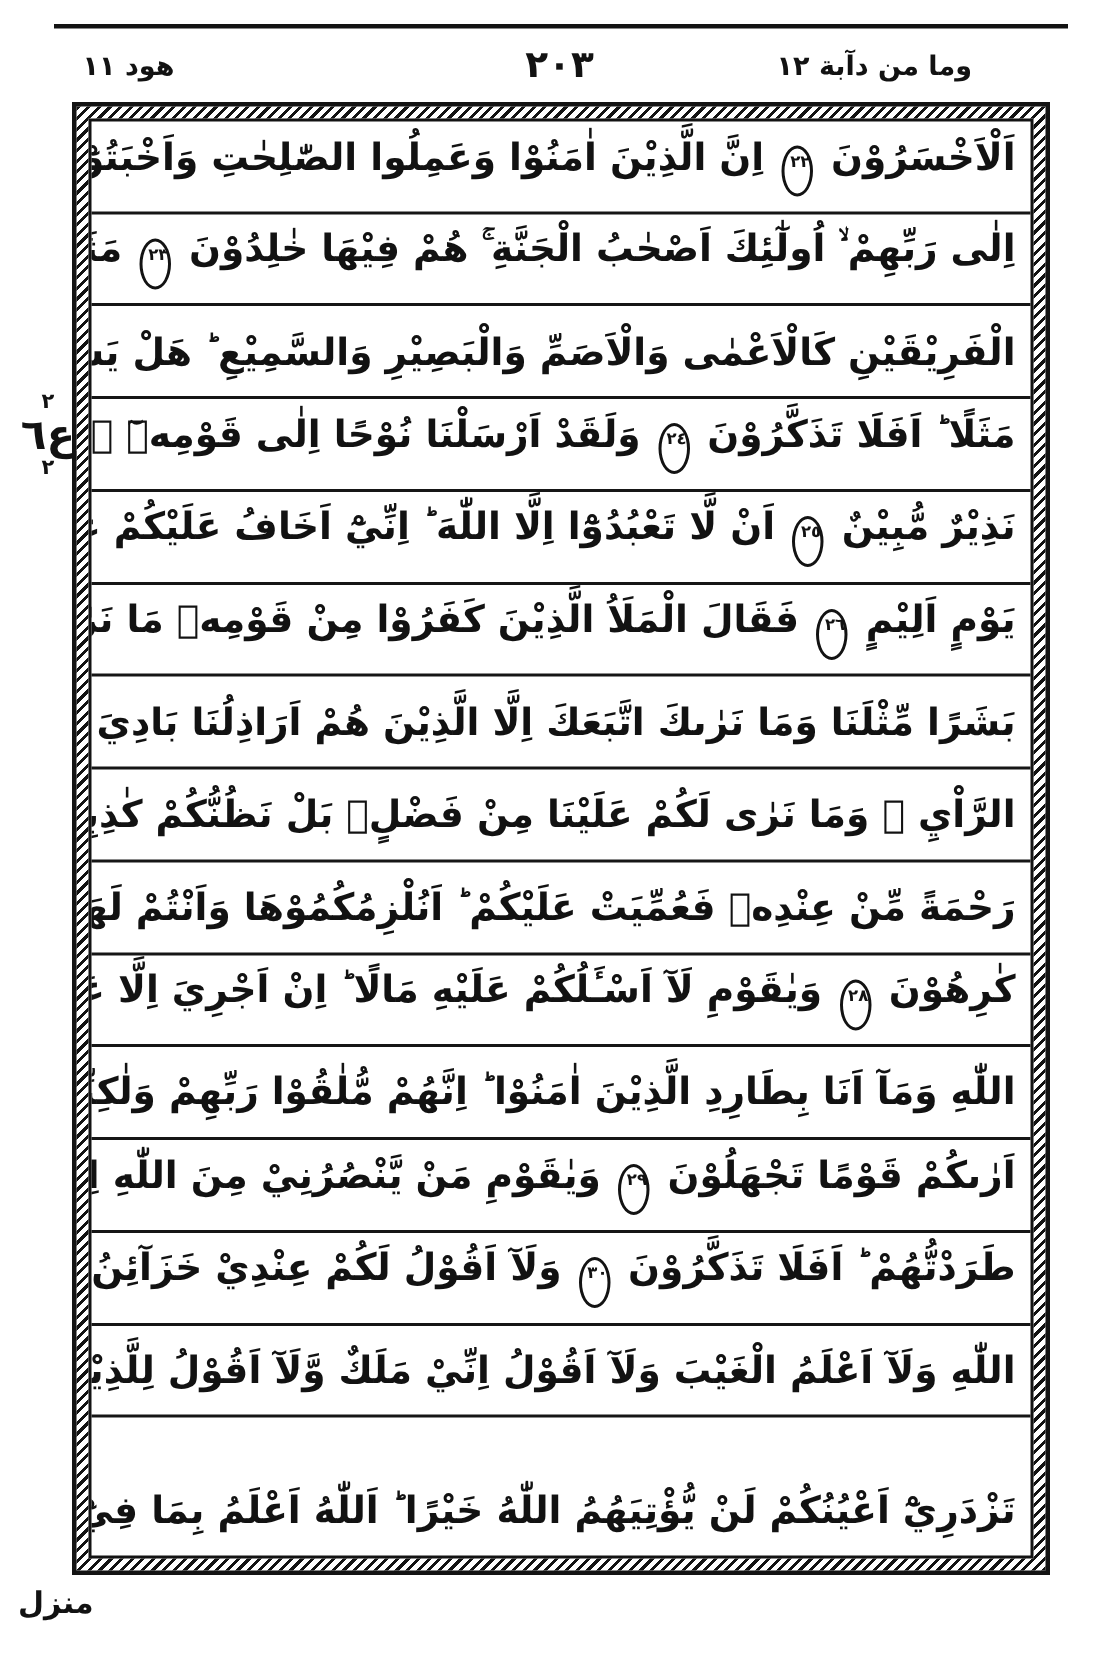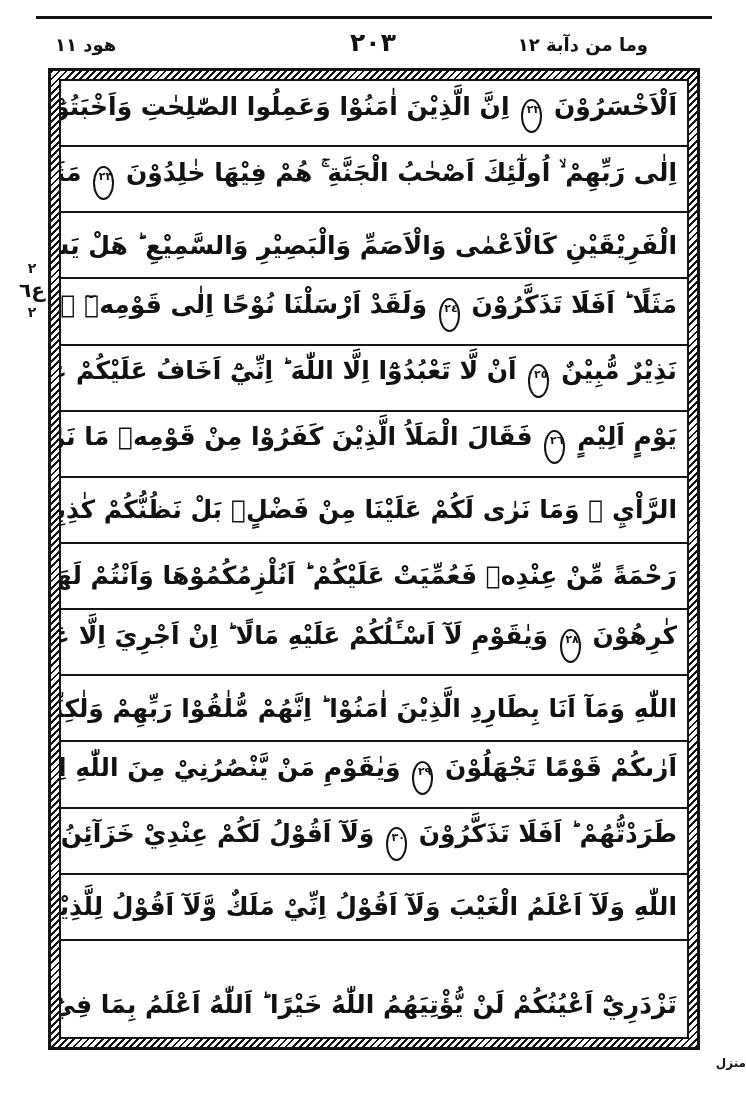--- a/index.html
+++ b/index.html
@@ -73,26 +73,26 @@
     margin: 0 3px;
     white-space: nowrap;
   }
   
   .margin-marker {
     position: absolute; left: 18px; top: 260px; width: 28px;
     text-align: center; font-weight: bold; direction: rtl;
     display: flex; flex-direction: column; align-items: center; gap: 1px;
   }
   .margin-marker .mm-top, .margin-marker .mm-bottom { font-size: 14px; line-height: 16px; }
-  .margin-marker .mm-mid { font-size: 20px; line-height: 26px; }
+  .margin-marker .mm-mid { font-size: 28px; line-height: 26px; }
   
   .footer-word {
     position: absolute; left: 0; right: 0; top: 1056px;
-    text-align: right;
-    font-size: 12px; font-weight: bold; direction: rtl; padding-left: 12px;
+    text-align: left;
+    font-size: 20px; font-weight: bold; direction: rtl; padding-left: 12px;
   }
 </style>
 </head>
 <body>
 
 <div class="screen">
 
   <div class="top-rule"></div>
 
   <div class="header">
@@ -122,20 +122,23 @@
         <div class="line-row">
           <div class="line-text"><span>مَثَلًا ؕ اَفَلَا تَذَكَّرُوْنَ</span> <span class="aya-marker">٢٤</span> <span>وَلَقَدْ اَرْسَلْنَا نُوْحًا اِلٰى قَوْمِهٖٓ ۫ اِنِّيْ لَكُمْ</span></div>
         </div>
         <div class="line-row">
           <div class="line-text"><span>نَذِيْرٌ مُّبِيْنٌ</span> <span class="aya-marker">٢٥</span> <span>اَنْ لَّا تَعْبُدُوْٓا اِلَّا اللّٰهَ ؕ اِنِّيْٓ اَخَافُ عَلَيْكُمْ عَذَابَ</span></div>
         </div>
         <div class="line-row">
           <div class="line-text"><span>يَوْمٍ اَلِيْمٍ</span> <span class="aya-marker">٢٦</span> <span>فَقَالَ الْمَلَاُ الَّذِيْنَ كَفَرُوْا مِنْ قَوْمِهٖ مَا نَرٰىكَ اِلَّا</span></div>
         </div>
         <div class="line-row">
+          <div class="line-text"><span>بَشَرًا مِّثْلَنَا وَمَا نَرٰىكَ اتَّبَعَكَ اِلَّا الَّذِيْنَ هُمْ اَرَاذِلُنَا بَادِيَ</span></div>
+        </div>
+        <div class="line-row">
           <div class="line-text"><span>الرَّاْيِ ۚ وَمَا نَرٰى لَكُمْ عَلَيْنَا مِنْ فَضْلٍۭ بَلْ نَظُنُّكُمْ كٰذِبِيْنَ</span> </div>
         </div>
         <div class="line-row">
           <div class="line-text"><span>رَحْمَةً مِّنْ عِنْدِهٖ فَعُمِّيَتْ عَلَيْكُمْ ؕ اَنُلْزِمُكُمُوْهَا وَاَنْتُمْ لَهَا</span></div>
         </div>
         <div class="line-row">
           <div class="line-text"><span>كٰرِهُوْنَ</span> <span class="aya-marker">٢٨</span> <span>وَيٰقَوْمِ لَآ اَسْـَٔلُكُمْ عَلَيْهِ مَالًا ؕ اِنْ اَجْرِيَ اِلَّا عَلَى</span></div>
         </div>
         <div class="line-row">
           <div class="line-text"><span>اللّٰهِ وَمَآ اَنَا بِطَارِدِ الَّذِيْنَ اٰمَنُوْا ؕ اِنَّهُمْ مُّلٰقُوْا رَبِّهِمْ وَلٰكِنِّيْٓ</span></div>

